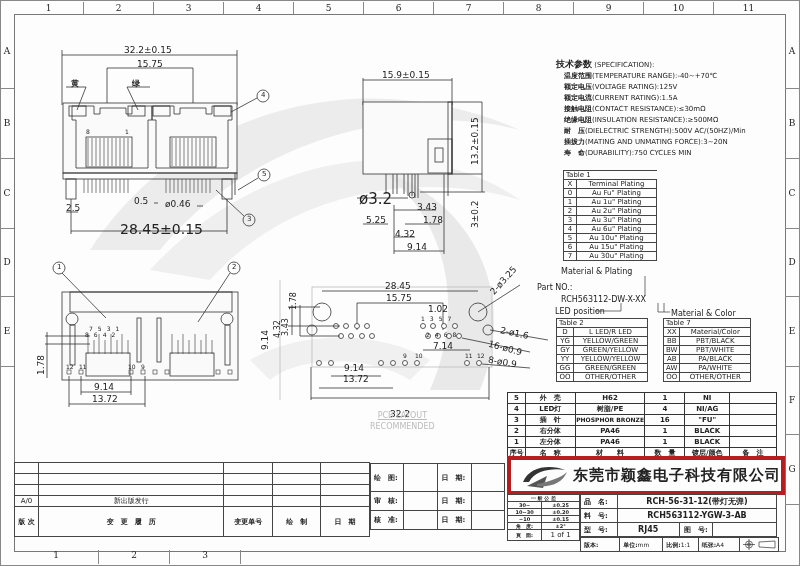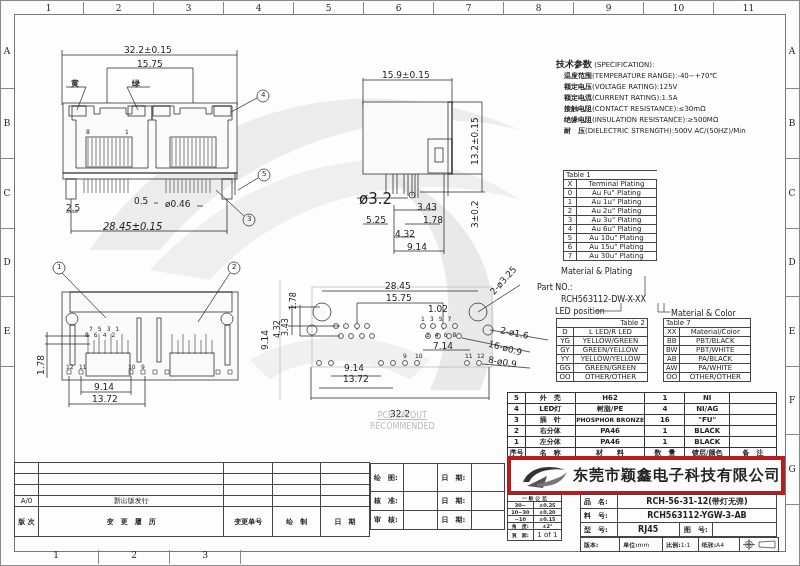--- a/index.html
+++ b/index.html
@@ -267,21 +267,21 @@
 
 <div class="lbl" style="left:124px;top:45px;font-size:9px;">32.2±0.15</div>
 <div class="lbl" style="left:137px;top:59px;font-size:9px;">15.75</div>
 <div class="lbl" style="left:71px;top:78px;font-size:8px;font-weight:bold;">黄</div>
 <div class="lbl" style="left:132px;top:78px;font-size:8px;font-weight:bold;">绿</div>
 <div class="lbl" style="left:86px;top:128px;font-size:6px;">8</div>
 <div class="lbl" style="left:125px;top:128px;font-size:6px;">1</div>
 <div class="lbl" style="left:134px;top:196px;font-size:9px;">0.5</div>
 <div class="lbl" style="left:165px;top:199px;font-size:9px;">ø0.46</div>
 <div class="lbl" style="left:66px;top:203px;font-size:9px;">2.5</div>
-<div class="lbl" style="left:103px;top:221px;font-size:10px;font-style:italic;">28.45±0.15</div>
+<div class="lbl" style="left:120px;top:221px;font-size:14px;">28.45±0.15</div>
 <div class="lbl" style="left:261px;top:91px;font-size:7px;">4</div>
 <div class="lbl" style="left:262px;top:170px;font-size:7px;">5</div>
 <div class="lbl" style="left:247px;top:215px;font-size:7px;">3</div>
 
 <div class="lbl" style="left:382px;top:70px;font-size:9px;">15.9±0.15</div>
 <div class="lbl" style="left:470px;top:110px;font-size:9px;transform:rotate(-90deg);transform-origin:left top;top:165px;">13.2±0.15</div>
 <div class="lbl" style="left:470px;top:228px;font-size:9px;transform:rotate(-90deg);transform-origin:left top;">3±0.2</div>
 <div class="lbl" style="left:359px;top:190px;font-size:15px;">ø3.2</div>
 <div class="lbl" style="left:417px;top:202px;font-size:9px;">3.43</div>
 <div class="lbl" style="left:366px;top:215px;font-size:9px;">5.25</div>
@@ -336,20 +336,22 @@
 </div>
 
 <div class="spec">
   <div><span class="title">技术参数</span> <span>(SPECIFICATION):</span></div>
   <div class="row" style="padding-left:8px;"><b>温度范围</b><span>(TEMPERATURE RANGE):-40~+70℃</span></div>
   <div class="row" style="padding-left:8px;"><b>额定电压</b><span>(VOLTAGE RATING):125V</span></div>
   <div class="row" style="padding-left:8px;"><b>额定电流</b><span>(CURRENT RATING):1.5A</span></div>
   <div class="row" style="padding-left:8px;"><b>接触电阻</b><span>(CONTACT RESISTANCE):≤30mΩ</span></div>
   <div class="row" style="padding-left:8px;"><b>绝缘电阻</b><span>(INSULATION RESISTANCE):≥500MΩ</span></div>
   <div class="row" style="padding-left:8px;"><b>耐　压</b><span>(DIELECTRIC STRENGTH):500V AC/(50HZ)/Min</span></div>
+  <div class="row" style="padding-left:8px;"><b>插拔力</b><span>(MATING AND UNMATING FORCE):3~20N</span></div>
+  <div class="row" style="padding-left:8px;"><b>寿　命</b><span>(DURABILITY):750 CYCLES MIN</span></div>
 </div>
 
 <table class="t" style="left:563px;top:170px;width:94px;">
   <tbody>
       <tr>
         <td colspan="2" style="text-align:left;border-right:none;">Table 1</td>
       </tr>
   <tr>
         <td style="width:8px;">X</td>
         <td>Terminal Plating</td>
@@ -399,21 +401,21 @@
     <line x1="103" y1="42" x2="115" y2="42"></line>
 </svg>
 <div class="lbl" style="left:537px;top:283px;font-size:8px;">Part NO.:</div>
 <div class="lbl" style="left:561px;top:295px;font-size:8px;">RCH563112-DW-X-XX</div>
 <div class="lbl" style="left:555px;top:307px;font-size:8px;">LED position</div>
 <div class="lbl" style="left:671px;top:309px;font-size:8px;">Material &amp; Color</div>
 
 <table class="t" style="left:556px;top:318px;width:92px;">
   <tbody>
       <tr>
-        <td colspan="2" style="text-align:right;">Table 2</td>
+        <td colspan="2" style="text-align:left;">Table 2</td>
       </tr>
   <tr>
         <td style="width:12px;">D</td>
         <td>L LED/R LED</td>
       </tr>
   <tr>
         <td>YG</td>
         <td>YELLOW/GREEN</td>
       </tr>
   <tr>
@@ -589,44 +591,44 @@
       <col style="width:33px">
     </colgroup>
   <tbody>
   <tr style="height:28px;">
         <td style="text-align:left;padding-left:3px;">绘　图:</td>
         <td></td>
         <td style="text-align:left;padding-left:3px;">日　期:</td>
         <td></td>
       </tr>
   <tr style="height:19px;">
+        <td style="text-align:left;padding-left:3px;">审　核:</td>
+        <td></td>
+        <td style="text-align:left;padding-left:3px;">日　期:</td>
+        <td></td>
+      </tr>
+  <tr style="height:19px;">
         <td style="text-align:left;padding-left:3px;">核　准:</td>
-        <td></td>
-        <td style="text-align:left;padding-left:3px;">日　期:</td>
-        <td></td>
-      </tr>
-  <tr style="height:19px;">
-        <td style="text-align:left;padding-left:3px;">审　核:</td>
         <td></td>
         <td style="text-align:left;padding-left:3px;">日　期:</td>
         <td></td>
       </tr>
 </tbody>
   </table>
 
 <div class="abs" style="left:507px;top:456px;width:270px;height:31px;border:4px solid #b91c1c;display:flex;align-items:center;">
   <svg width="56" height="28" style="margin-left:6px;">
     <path d="M6 20 C 12 4, 34 2, 48 8 C 36 6, 18 8, 12 20 Z" fill="#333"></path>
     <path d="M10 24 L 30 14 L 26 26 Z" fill="#555"></path>
     <path d="M20 22 C 30 20, 44 16, 50 10 C 46 20, 34 26, 20 24 Z" fill="#777"></path>
   </svg>
   <div style="font-size:15px;font-weight:bold;letter-spacing:1px;white-space:nowrap;">东莞市颖鑫电子科技有限公司</div>
 </div>
 
-<table class="tb" style="left:507px;top:494px;width:55px;font-size:5px;font-weight:bold;">
+<table class="tb" style="left:507px;top:494px;width:73px;font-size:5px;font-weight:bold;">
   <tbody>
       <tr style="height:7px;">
         <td colspan="2">一 般 公 差</td>
       </tr>
   <tr style="height:7px;">
         <td>30~</td>
         <td>±0.25</td>
       </tr>
   <tr style="height:7px;">
         <td>10~30</td>

